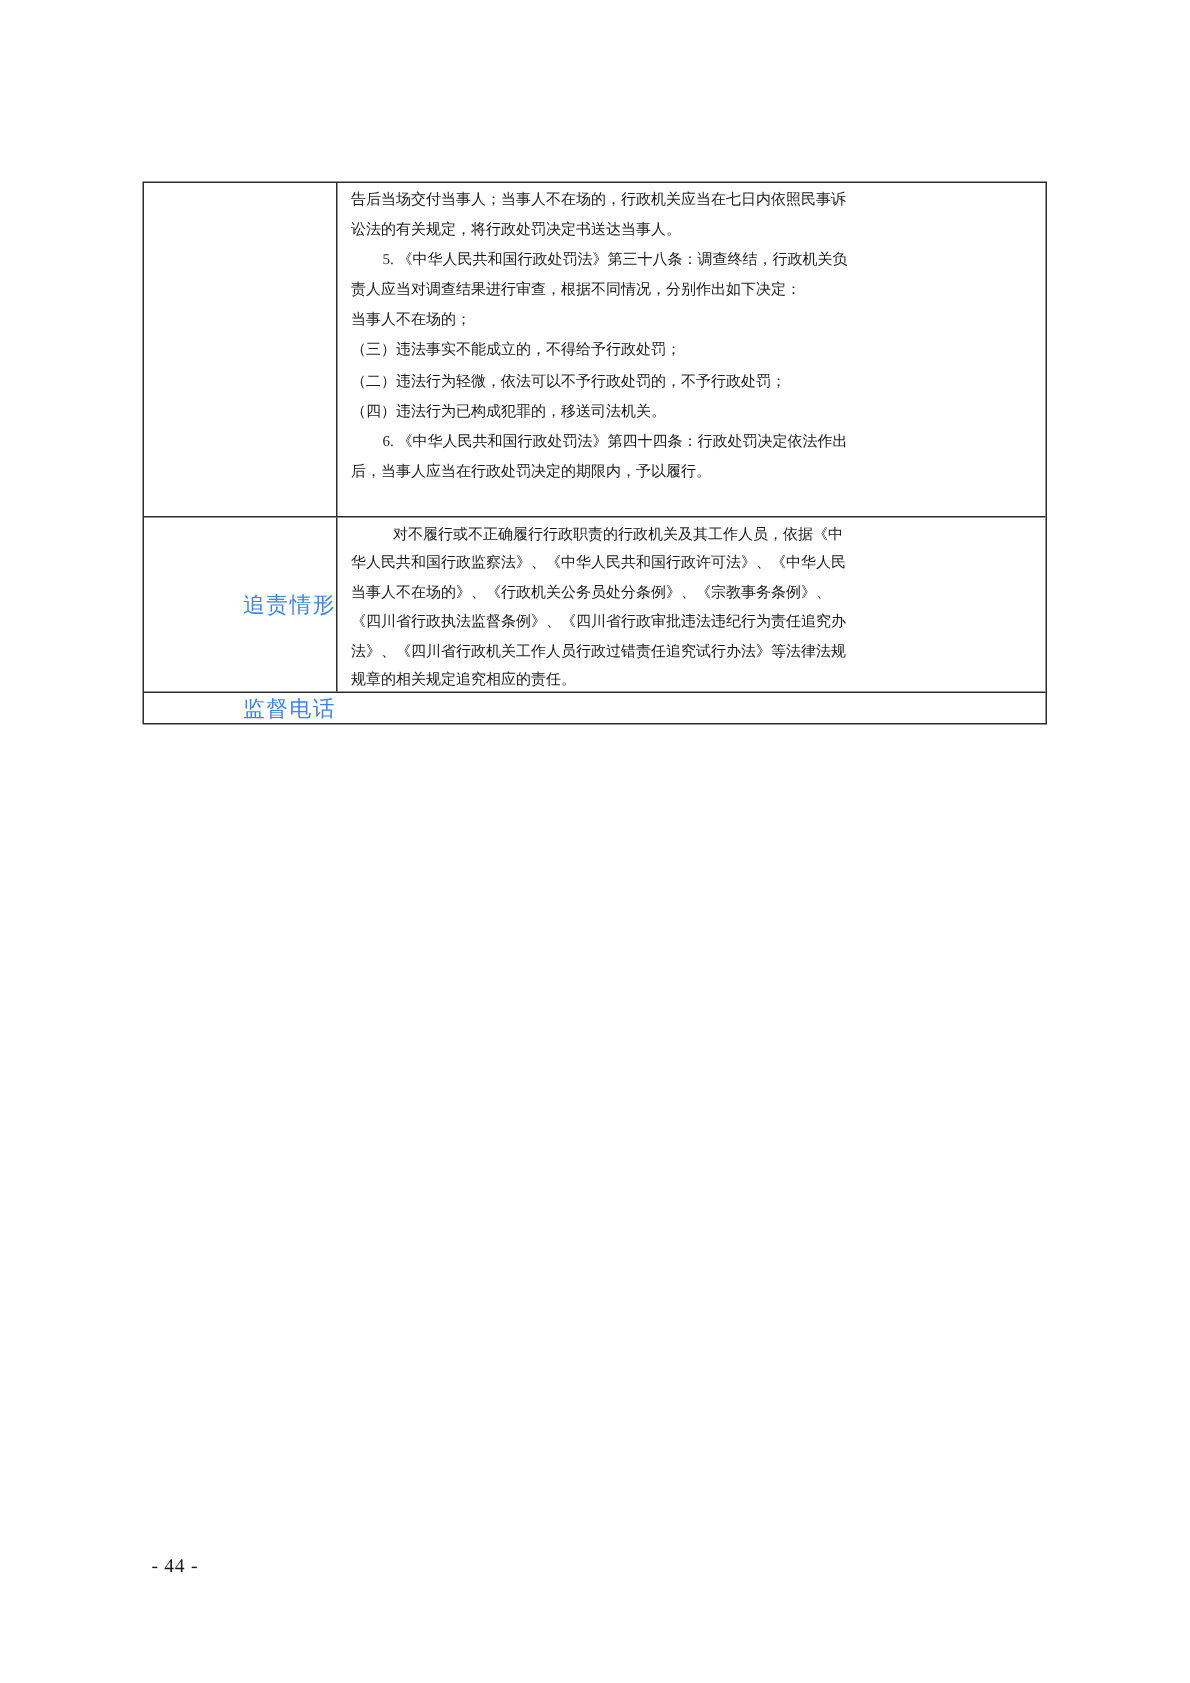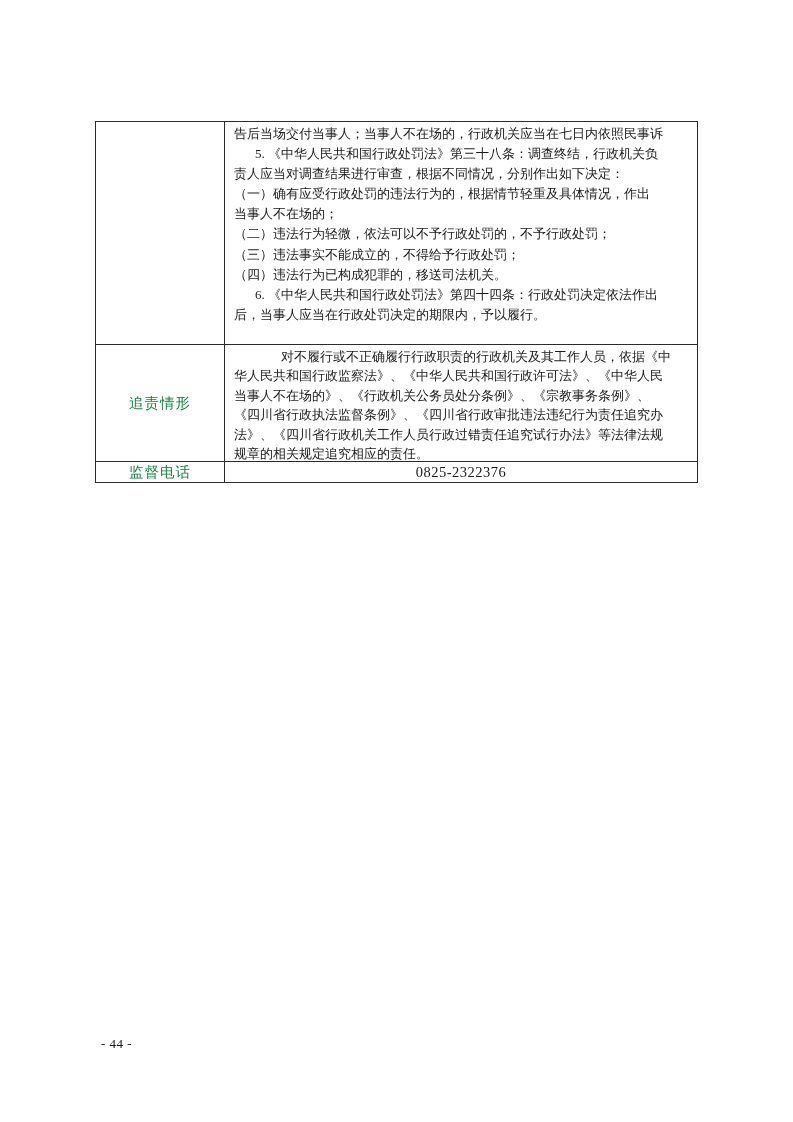--- a/index.html
+++ b/index.html
@@ -27,38 +27,38 @@
     width: 100%;
   }
   .t-row.r1 { height: 222px; }
   .t-row.r2 { height: 117px; border-top: 1px solid #2b2b2b; }
   .t-row.r3 { height: 21px;  border-top: 1px solid #2b2b2b; }
   .label-cell {
     width: 128px;
     flex: 0 0 128px;
     display: flex;
     align-items: center;
-    justify-content: center;
+    justify-content: flex-end;
     font-size: 14.5px;
     letter-spacing: 1px;
-    color: #15803d;
+    color: #3b82f6;
   }
   .content-cell {
     flex: 1 1 auto;
     border-left: 1px solid #2b2b2b;
     padding: 2px 7px 0 9px;
-    font-size: 13px;
+    font-size: 10px;
     color: #1a1a1a;
     overflow: hidden;
   }
   .r1 .content-cell .line { line-height: 20.1px; }
   .r2 .content-cell .line { line-height: 19.4px; }
   .line { white-space: nowrap; }
   .ind-num  { padding-left: 21px; }  
-  .ind-para { padding-left: 28px; text-align: center; }  
+  .ind-para { padding-left: 28px; }  
   .phone-cell {
     display: flex;
     align-items: center;
     justify-content: center;
     padding: 0;
     font-size: 14.5px;
     letter-spacing: 0.5px;
   }
   .page-number {
     position: absolute;
@@ -73,26 +73,26 @@
 <body>
 
 <div class="page">
 
   <div class="doc-table">
 
     <div class="t-row r1">
       <div class="label-cell"></div>
       <div class="content-cell">
         <div class="line">告后当场交付当事人；当事人不在场的，行政机关应当在七日内依照民事诉</div>
+        <div class="line">讼法的有关规定，将行政处罚决定书送达当事人。</div>
         <div class="line ind-num">5. 《中华人民共和国行政处罚法》第三十八条：调查终结，行政机关负</div>
         <div class="line">责人应当对调查结果进行审查，根据不同情况，分别作出如下决定：</div>
-        <div class="line">（一）确有应受行政处罚的违法行为的，根据情节轻重及具体情况，作出</div>
         <div class="line">当事人不在场的；</div>
+        <div class="line">（三）违法事实不能成立的，不得给予行政处罚；</div>
         <div class="line">（二）违法行为轻微，依法可以不予行政处罚的，不予行政处罚；</div>
-        <div class="line">（三）违法事实不能成立的，不得给予行政处罚；</div>
         <div class="line">（四）违法行为已构成犯罪的，移送司法机关。</div>
         <div class="line ind-num">6. 《中华人民共和国行政处罚法》第四十四条：行政处罚决定依法作出</div>
         <div class="line">后，当事人应当在行政处罚决定的期限内，予以履行。</div>
       </div>
     </div>
 
     <div class="t-row r2">
       <div class="label-cell">
         <span>追责情形</span>
       </div>
@@ -103,22 +103,19 @@
         <div class="line">《四川省行政执法监督条例》、《四川省行政审批违法违纪行为责任追究办</div>
         <div class="line">法》、《四川省行政机关工作人员行政过错责任追究试行办法》等法律法规</div>
         <div class="line">规章的相关规定追究相应的责任。</div>
       </div>
     </div>
 
     <div class="t-row r3">
       <div class="label-cell">
         <span>监督电话</span>
       </div>
-      <div class="content-cell phone-cell">
-        <span>0825-2322376</span>
-      </div>
     </div>
 
   </div>
 
   <div class="page-number">- 44 -</div>
 
 </div>
 
 </body></html>

